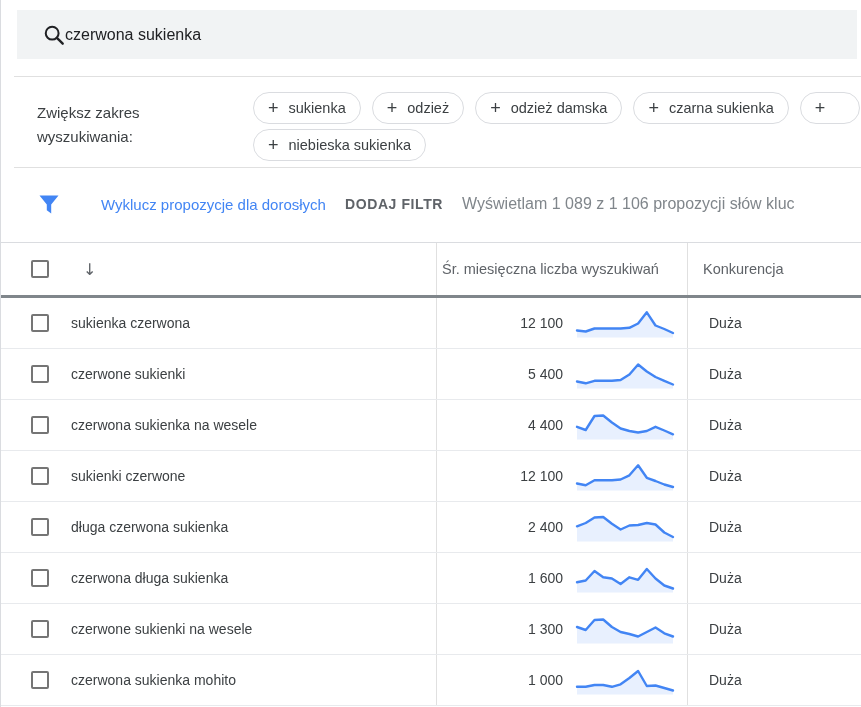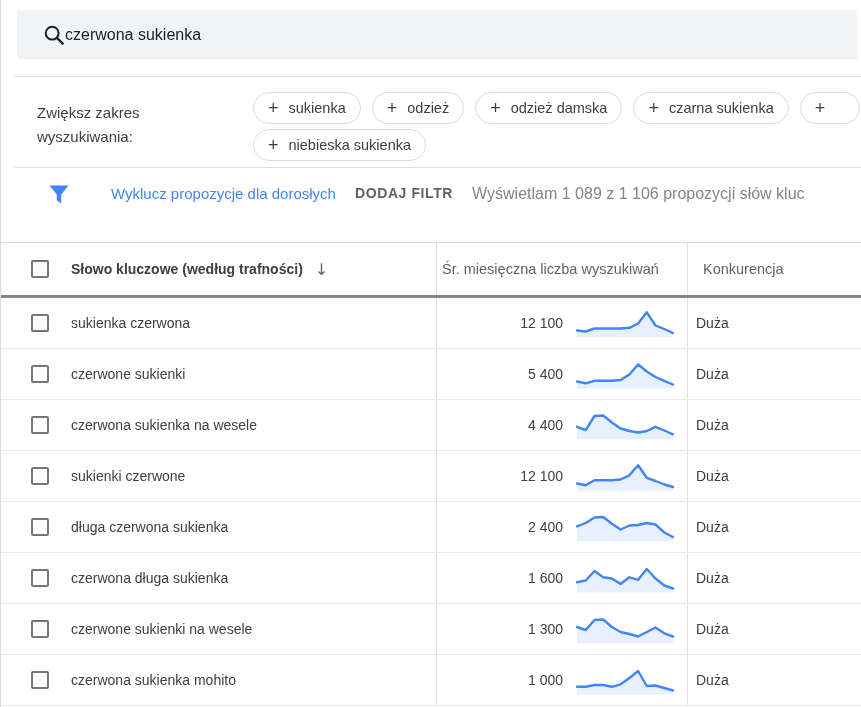--- a/index.html
+++ b/index.html
@@ -25,21 +25,21 @@
   .chip { flex:0 0 auto; height:32px; border:1px solid #dadce0; border-radius:16px;
     display:flex; align-items:center; padding:0 14px; background:#fff; cursor:pointer;
     font-size:14.5px; color:#3c4043; white-space:nowrap; }
   .chip .plus { font-size:18px; color:#3c4043; margin-right:10px; line-height:1; }
   .chip.cut { min-width:60px; }
 
   .divider2 { position:absolute; left:13px; right:0; top:167px; border-top:1px solid #e0e0e0; }
 
   
   .filterbar { position:absolute; left:0; right:0; top:185px; height:38px;
-    display:flex; white-space:nowrap; overflow:hidden;margin-left:10px; }
+    display:flex; align-items:center; white-space:nowrap; overflow:hidden; }
   .filterbar .funnel { margin-left:38px; width:20px; height:19px; flex:0 0 auto; cursor:pointer; }
   .filterbar .exclude { margin-left:42px; color:#4285f4; font-size:15px; cursor:pointer; }
   .filterbar .addfilter { margin-left:19px; color:#5f6368; font-size:14px; font-weight:bold;
     letter-spacing:0.6px; cursor:pointer; }
   .filterbar .status { margin-left:19px; color:#80868b; font-size:16px; overflow:hidden; }
 
   
   .table { position:absolute; left:0; right:0; top:242px; bottom:0; border-top:1px solid #dadce0; }
   .grid-row { display:grid; grid-template-columns:70px 365px 251px 1fr; align-items:center; }
   .thead { height:55px; border-bottom:3px solid #80868b; }
@@ -51,21 +51,21 @@
   .sort-arrow { margin-left:12px; color:#5f6368; font-size:16px; font-weight:normal;
     font-family:"DejaVu Sans", sans-serif; }
   .thead .c2 { color:#5f6368; font-size:14.5px; padding-left:5px; }
   .thead .c3 { color:#5f6368; font-size:14.5px; padding-left:15px; }
 
   .trow { height:51px; border-bottom:1px solid #e8eaed; }
   .trow .kw { font-size:14px; color:#3c4043; }
   .vol-cell { width:100%; display:flex; align-items:center;justify-content:space-between; }
   .vol { flex:1; text-align:right; font-size:14px; color:#3c4043; padding-right:12px; }
   .spark { flex:0 0 auto; width:100px; height:30px; margin-right:12px; }
-  .trow .c3 { font-size:14px; color:#3c4043; padding-left:8px; }
+  .trow .c3 { font-size:14px; color:#3c4043; padding-left:21px; }
 </style>
 </head>
 <body>
 
 <div class="page">
 
   <div class="searchbar">
     <svg class="mag" viewBox="0 0 24 24">
       <circle cx="10" cy="10" r="7" fill="none" stroke="#202124" stroke-width="2.2"></circle>
       <line x1="15.2" y1="15.2" x2="21.5" y2="21.5" stroke="#202124" stroke-width="2.6" stroke-linecap="round"></line>
@@ -115,21 +115,20 @@
     <span class="addfilter">DODAJ FILTR</span>
     <span class="status">Wyświetlam 1 089 z 1 106 propozycji słów kluc</span>
   </div>
 
   <div class="table">
     <div class="grid-row thead">
       <div class="cbx-cell">
         <div class="cbx"></div>
       </div>
       <div class="c1">
-        <span>Słowo kluczowe (według trafności)</span>
         <span class="sort-arrow">↓</span>
       </div>
       <div class="c2">Śr. miesięczna liczba wyszukiwań</div>
       <div class="c3">Konkurencja</div>
     </div>
     <div id="tbody">
         <div class="grid-row trow">
     <div class="cbx-cell">
       <div class="cbx"></div>
     </div>

